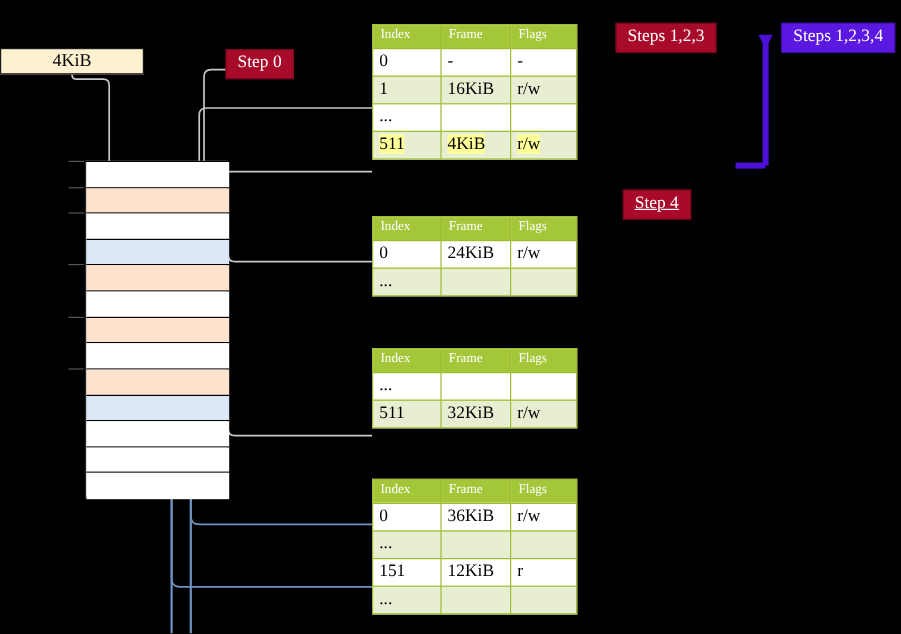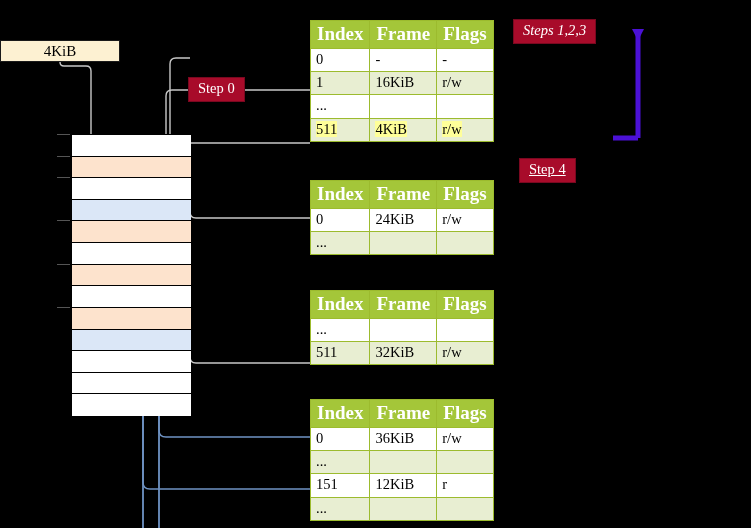--- a/index.html
+++ b/index.html
@@ -44,22 +44,22 @@
     border: 1px solid #9cbb2e;
     padding: 3px 5px 4px 5px;
     text-align: left;
     white-space: nowrap;
     height: 18px;
     box-sizing: border-box;
   }
   .pt th {
     background: #a4c639;
     color: #ffffff;
-    font-weight: bold;
-    font-size: 19px;
+    font-weight: normal;
+    font-size: 11px;
     padding: 3px 6px 4px 6px;
   }
   .pt td { color: #000000; background: #ffffff; }
   .pt tr.alt td { background: #e8eed2; }
   .pt .hl { background: #ffff99; }
   .col-index { width: 57px; }
   .col-frame { width: 58px; margin-left: 25px; }
   .col-flags { width: 55px; }
 
   #table-0 { left: 310px; top: 20px; }
@@ -88,22 +88,22 @@
     color: #ffffff;
     font-size: 14.5px;
     padding: 3px 9px 4px 9px;
     white-space: nowrap;
     box-sizing: border-box;
     line-height: 1.1;
   }
   .badge-crimson { background: #a80b2a; border: 1px solid #7a0820; }
   .badge-violet  { background: #5a18e0; border: 1px solid #4510b8; }
 
-  #badge-step0   { left: 188px; top: 41px; margin-top: 36px; }
-  #badge-steps123{ left: 513px; top: 19px; font-style: italic; }
+  #badge-step0   { left: 188px; top: 41px; }
+  #badge-steps123{ left: 513px; top: 19px; }
   #badge-steps1234{ left: 651px; top: 19px; }
   #badge-step4   { left: 519px; top: 158px; text-decoration: underline; }
 
   
   #memcol {
     position: absolute;
     left: 71px;
     top: 134px;
     width: 119px;
     height: 281px;
@@ -189,20 +189,23 @@
   <div id="kib-box">
     <span>4KiB</span>
   </div>
 
   <div class="badge badge-crimson" id="badge-step0">
     <span>Step 0</span>
   </div>
   <div class="badge badge-crimson" id="badge-steps123">
     <span>Steps 1,2,3</span>
   </div>
+  <div class="badge badge-violet" id="badge-steps1234">
+    <span>Steps 1,2,3,4</span>
+  </div>
   <div class="badge badge-crimson" id="badge-step4">
     <span>Step 4</span>
   </div>
 
   <div id="memcol">
       <div class="mrow white" style="top: 0px; height: 21.6154px;"></div>
       <div class="mrow peach" style="top: 21.6154px; height: 21.6154px;"></div>
       <div class="mrow white" style="top: 43.2308px; height: 21.6154px;"></div>
       <div class="mrow bluish" style="top: 64.8462px; height: 21.6154px;"></div>
       <div class="mrow peach" style="top: 86.4615px; height: 21.6154px;"></div>

